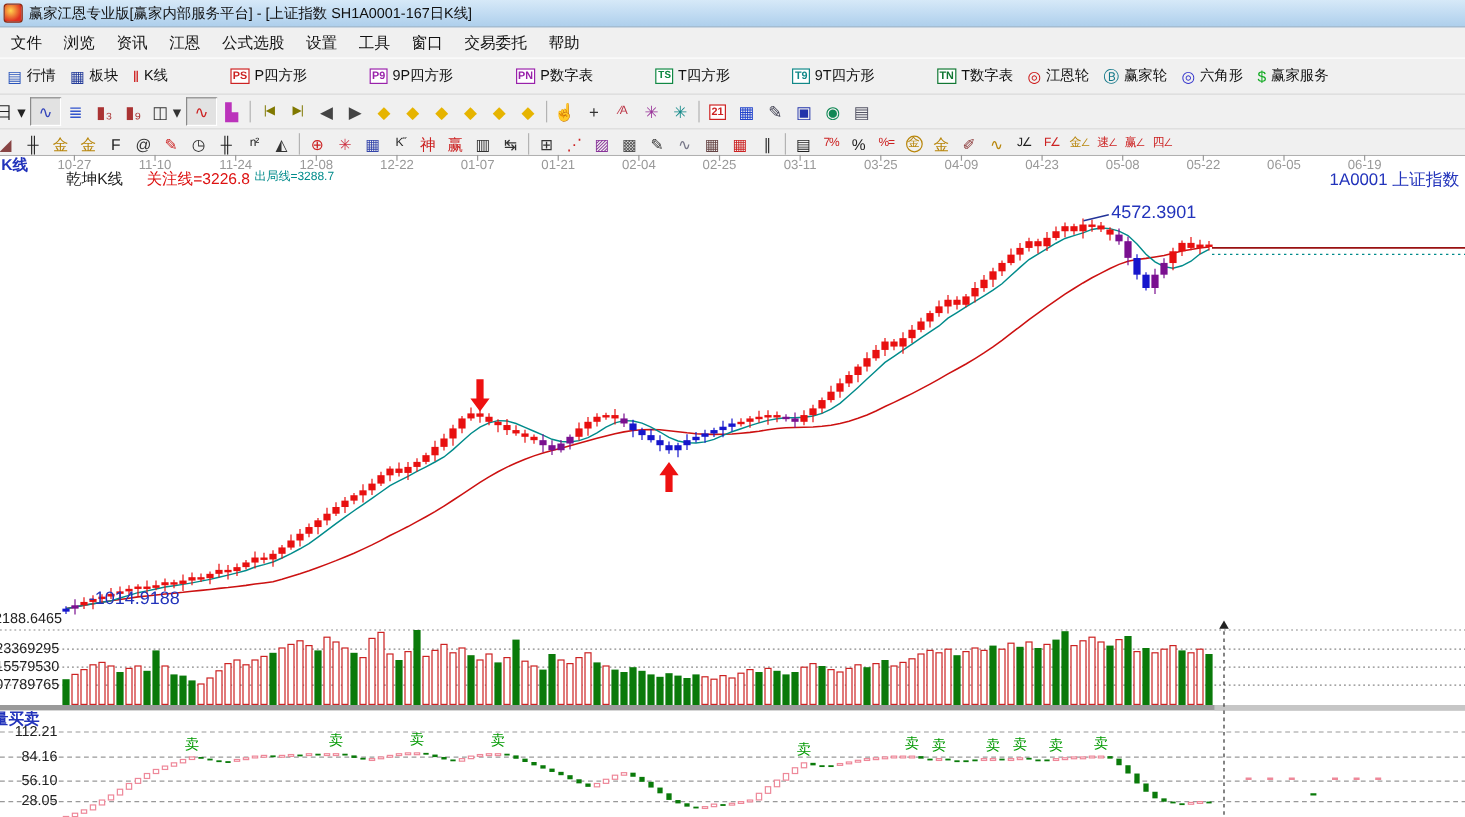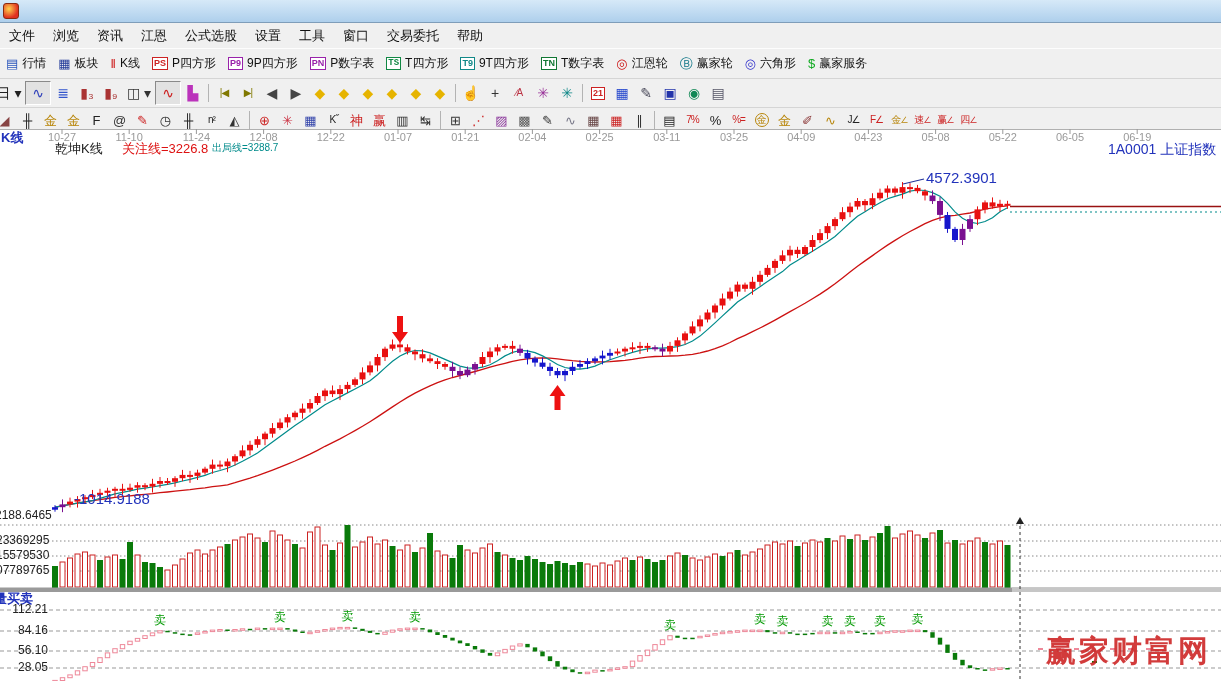--- a/index.html
+++ b/index.html
@@ -5,21 +5,21 @@
   html,body{margin:0;padding:0;}
   body{width:1221px;height:681px;overflow:hidden;font-family:"Liberation Sans",sans-serif;background:#fff;position:relative;}
   .titlebar{height:22px;background:linear-gradient(#d6e9f8,#aecfec);border-bottom:1px solid #7f9db9;display:flex;align-items:center;padding-left:3px;font-size:12px;color:#111;}
   .appicon{width:14px;height:14px;margin-right:5px;background:radial-gradient(circle at 35% 35%,#ffd24d,#e03020 70%);border-radius:3px;border:1px solid #8a2a10;flex:0 0 auto;}
   .menubar{height:25px;background:#f0f0f0;display:flex;align-items:center;font-size:13px;color:#111;}
   .menu-item{padding:3px 9px;cursor:default;}
   .toolbar{display:flex;align-items:center;background:#f0f0f0;}
   .tb1{height:29px;border-top:1px solid #fdfdfd;border-bottom:1px solid #d5d5d5;font-size:12px;color:#111;}
   .tb1 .btn{display:flex;align-items:center;gap:4px;padding:3px 6px;}
   .tb1 .ic{font-size:13px;line-height:1;}
-  .tb1 .icbox{font-size:9px;font-weight:bold;border:1px solid;padding:0 1px;line-height:11px;background:#fff;}
+  .tb1 .icbox{font-size:9px;font-weight:bold;border:1px solid;padding:0 1px;line-height:11px;background:#fff;margin-left:40px;}
   .tb2{height:28px;border-bottom:1px solid #d5d5d5;}
   .tb3{height:24px;border-bottom:1px solid #b5b5b5;}
   .tbtn{width:24px;height:22px;display:flex;align-items:center;justify-content:center;font-size:14px;line-height:1;flex:0 0 auto;}
   .tb3 .tbtn{height:20px;font-size:13px;width:23px;}
   .tbtn.small{font-size:10px;letter-spacing:-1px;}
   .tbtn.pressed{border:1px solid #8a8a8a;border-right-color:#fff;border-bottom-color:#fff;background:#e2e2e2;}
   .tbtn .boxg{border:1px solid;font-size:9px;font-weight:bold;padding:0 1px;background:#fff;line-height:11px;}
   .tbtn .circ{border:1px solid #b8860b;border-radius:50%;font-size:10px;line-height:12px;padding:0 1px;}
   .vsep{width:1px;height:18px;background:#b3b3b3;margin:0 3px;flex:0 0 auto;}
   .cut{margin-left:-7px;}
@@ -38,20 +38,21 @@
   .lbl-oscname{left:-6px;top:463px;color:#2233bb;font-size:13px;font-weight:bold;}
   .osc-lvl{width:46px;text-align:right;color:#222;font-size:12px;left:2px;}
   .watermark{left:1046px;top:505px;color:#cc2020;font-size:30px;font-weight:bold;font-family:"DejaVu Serif","Liberation Serif",serif;letter-spacing:3px;opacity:.88;}
   svg text{font-family:"Liberation Sans",sans-serif;}
 </style>
 </head>
 <body>
 
 <div class="titlebar">
   <span class="appicon"></span>
+  <span>赢家江恩专业版[赢家内部服务平台] - [上证指数  SH1A0001-167日K线]</span>
 </div>
 
 <div class="menubar" id="menubar">
     <div class="menu-item">文件</div>
     <div class="menu-item">浏览</div>
     <div class="menu-item">资讯</div>
     <div class="menu-item">江恩</div>
     <div class="menu-item">公式选股</div>
     <div class="menu-item">设置</div>
     <div class="menu-item">工具</div>
@@ -795,14 +796,13 @@
   <div class="ov lbl-low">-1014.9188</div>
   <div class="ov lbl-pricefloor">2188.6465</div>
   <div class="ov vol-lbl" style="top:405px">23369295</div>
   <div class="ov vol-lbl" style="top:420px">15579530</div>
   <div class="ov vol-lbl" style="top:435px">07789765</div>
   <div class="ov lbl-oscname">量买卖</div>
   <div class="ov osc-lvl" style="top:474px">112.21</div>
   <div class="ov osc-lvl" style="top:495px">84.16</div>
   <div class="ov osc-lvl" style="top:515px">56.10</div>
   <div class="ov osc-lvl" style="top:532px">28.05</div>
-  <div class="ov watermark">赢家财富网</div>
 </div>
 
 </body></html>

